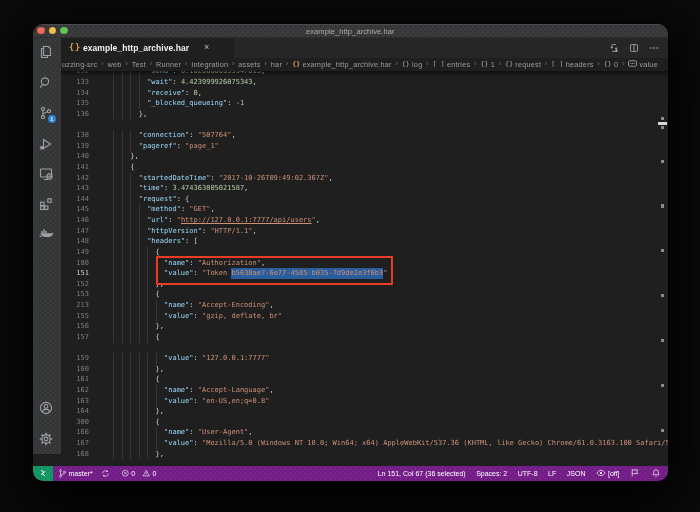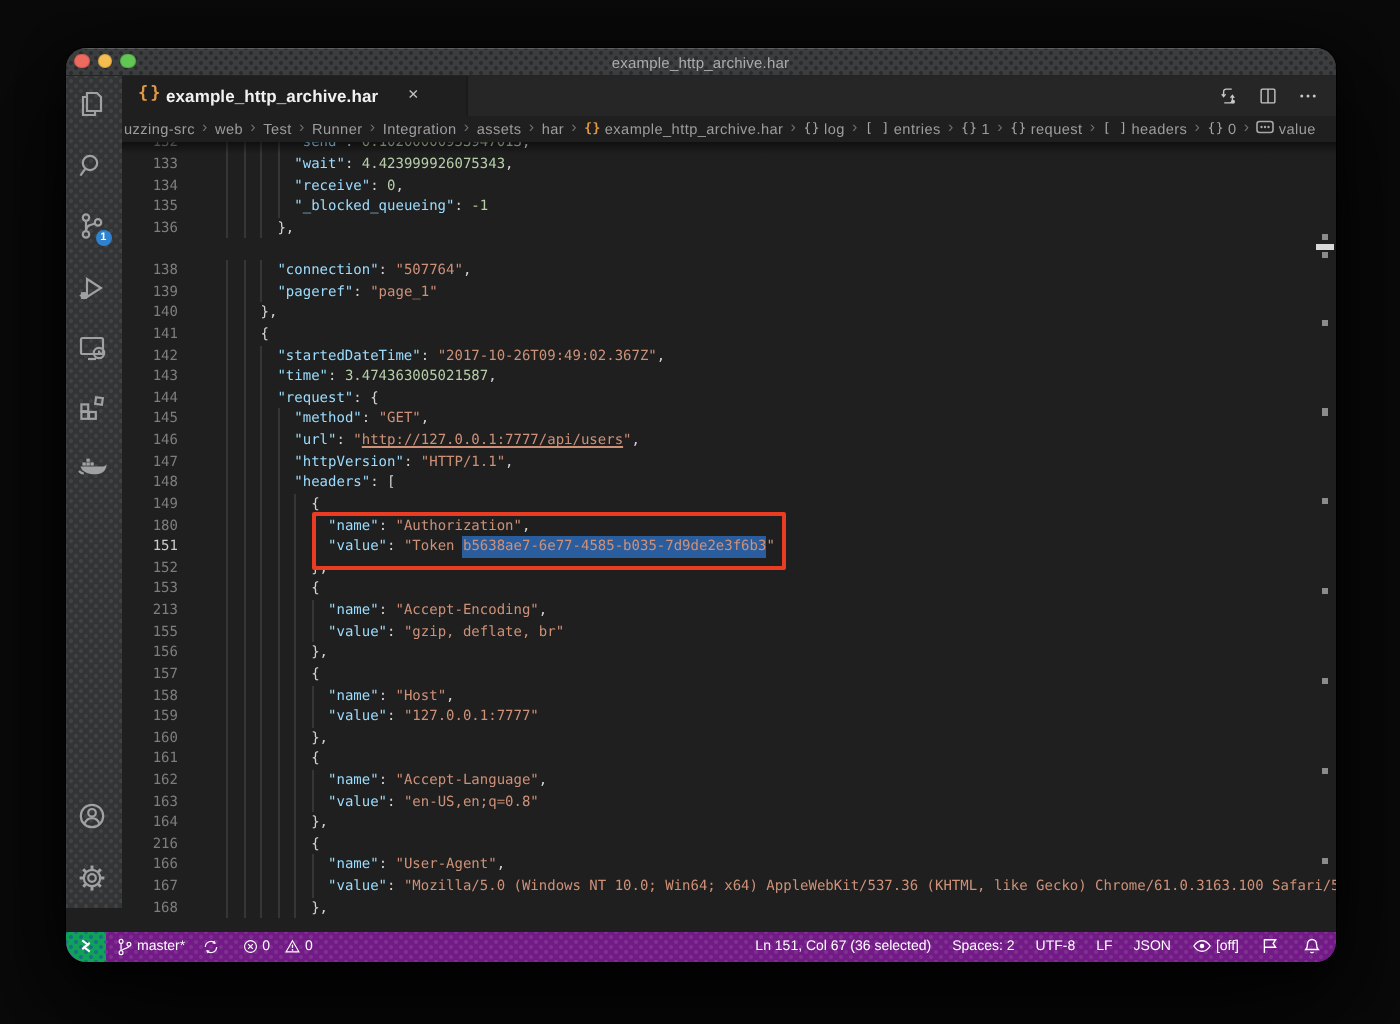--- a/index.html
+++ b/index.html
@@ -475,30 +475,20 @@
         </div>
         <div class="row" style="top: 261.4px;">
           <div class="ln">157</div>
           <div class="guide" style="left: 52.4246px;"></div>
           <div class="guide" style="left: 60.8492px;"></div>
           <div class="guide" style="left: 69.2738px;"></div>
           <div class="guide" style="left: 77.6984px;"></div>
           <div class="guide" style="left: 86.123px;"></div>
           <div class="code"><span class="tok-pun">            </span><span class="tok-pun">{</span></div>
         </div>
-        <div class="row" style="top: 272.02px;">
-          <div class="ln">158</div>
-          <div class="guide" style="left: 52.4246px;"></div>
-          <div class="guide" style="left: 60.8492px;"></div>
-          <div class="guide" style="left: 69.2738px;"></div>
-          <div class="guide" style="left: 77.6984px;"></div>
-          <div class="guide" style="left: 86.123px;"></div>
-          <div class="guide" style="left: 94.5476px;"></div>
-          <div class="code"><span class="tok-pun">              </span><span class="tok-key">"name"</span><span class="tok-pun">: </span><span class="tok-str">"Host"</span><span class="tok-pun">,</span></div>
-        </div>
         <div class="row" style="top: 282.64px;">
           <div class="ln">159</div>
           <div class="guide" style="left: 52.4246px;"></div>
           <div class="guide" style="left: 60.8492px;"></div>
           <div class="guide" style="left: 69.2738px;"></div>
           <div class="guide" style="left: 77.6984px;"></div>
           <div class="guide" style="left: 86.123px;"></div>
           <div class="guide" style="left: 94.5476px;"></div>
           <div class="code"><span class="tok-pun">              </span><span class="tok-key">"value"</span><span class="tok-pun">: </span><span class="tok-str">"127.0.0.1:7777"</span></div>
         </div>
@@ -543,21 +533,21 @@
         <div class="row" style="top: 335.74px;">
           <div class="ln">164</div>
           <div class="guide" style="left: 52.4246px;"></div>
           <div class="guide" style="left: 60.8492px;"></div>
           <div class="guide" style="left: 69.2738px;"></div>
           <div class="guide" style="left: 77.6984px;"></div>
           <div class="guide" style="left: 86.123px;"></div>
           <div class="code"><span class="tok-pun">            </span><span class="tok-pun">},</span></div>
         </div>
         <div class="row" style="top: 346.36px;">
-          <div class="ln">216</div>
+          <div class="ln">300</div>
           <div class="guide" style="left: 52.4246px;"></div>
           <div class="guide" style="left: 60.8492px;"></div>
           <div class="guide" style="left: 69.2738px;"></div>
           <div class="guide" style="left: 77.6984px;"></div>
           <div class="guide" style="left: 86.123px;"></div>
           <div class="code"><span class="tok-pun">            </span><span class="tok-pun">{</span></div>
         </div>
         <div class="row" style="top: 356.98px;">
           <div class="ln">166</div>
           <div class="guide" style="left: 52.4246px;"></div>

